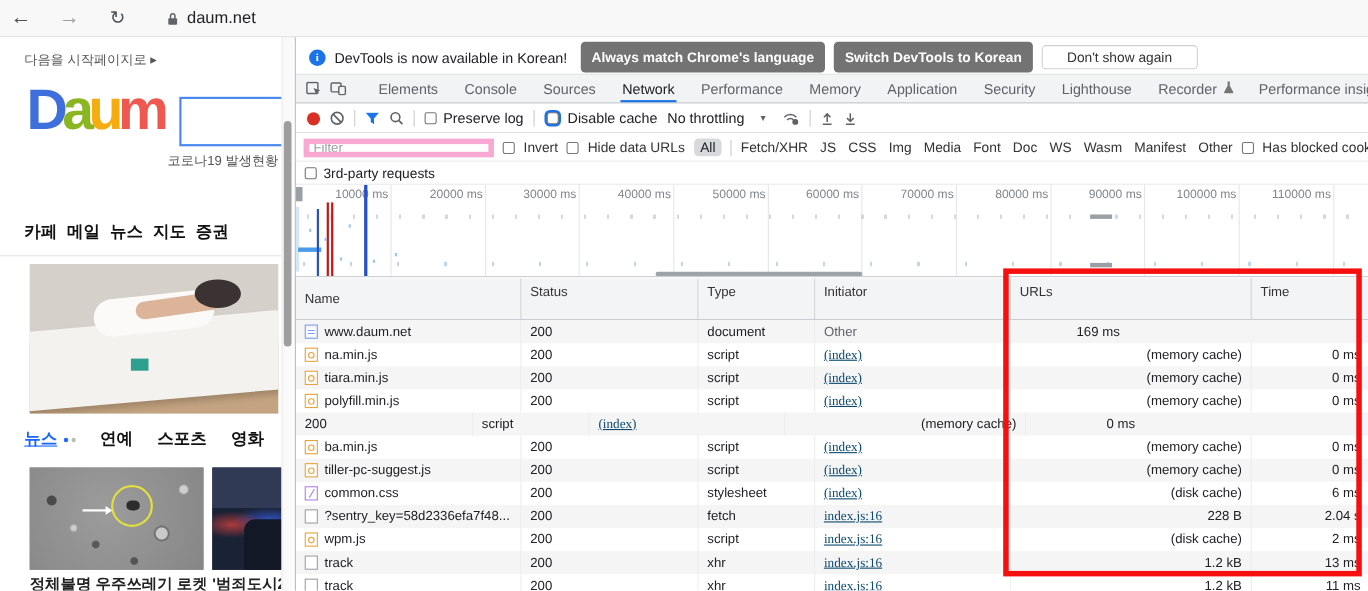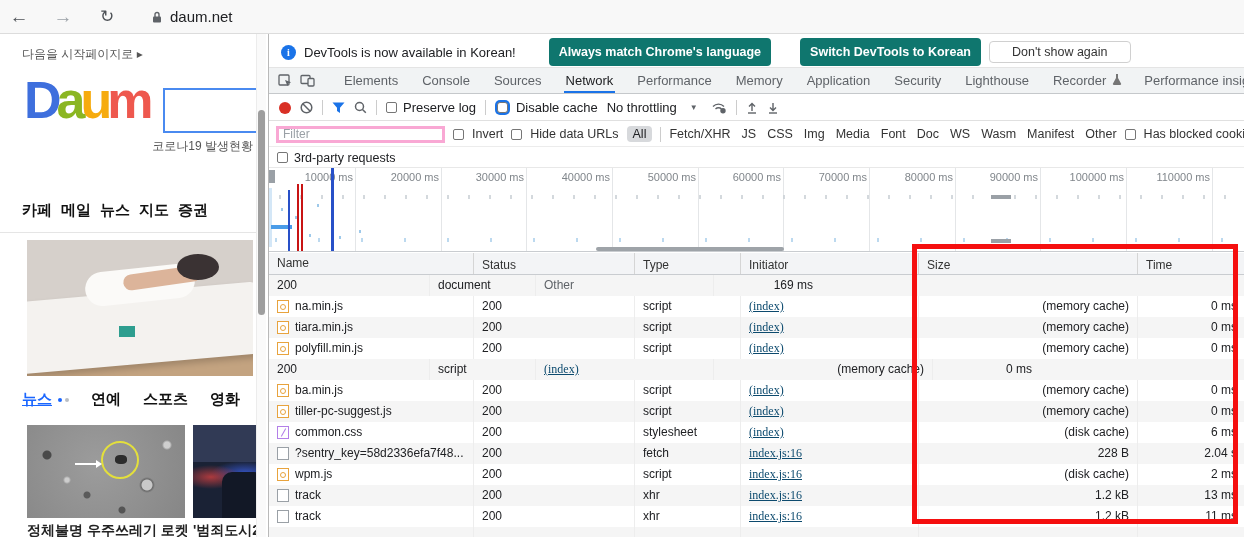--- a/index.html
+++ b/index.html
@@ -72,22 +72,22 @@
 
   
   .devtools { position:absolute; left:268px; top:34px; width:976px; height:503px; background:#fff;
     border-left:1px solid #b9b9b9; font-size:13px; color:#202124; }
 
   .notice { position:absolute; left:0; top:4px; width:976px; height:28px; display:flex; align-items:center;
     padding-left:12px; gap:8px; background:#fff; white-space:nowrap; }
   .info-i { width:15px; height:15px; border-radius:50%; background:#1a73e8; color:#fff; font-size:10px;
     font-weight:bold; font-family:"Liberation Serif",serif; display:inline-flex; align-items:center; justify-content:center; flex:none; }
   .notice .msg { font-size:13px; color:#202124; margin-right:4px; }
-  .btn-blue { background:#0f766e; color:#fff; font-size:12.5px; font-weight:bold; border:none;
-    border-radius:4px; padding:7px 10px; cursor:pointer; font-family:inherit;margin-left:21px; }
+  .btn-blue { background:#737373; color:#fff; font-size:12.5px; font-weight:bold; border:none;
+    border-radius:4px; padding:7px 10px; cursor:pointer; font-family:inherit; }
   .btn-plain { background:#fff; color:#333; font-size:12.5px; border:1px solid #d0d0d0;
     border-radius:4px; padding:3px 22px; cursor:pointer; font-family:inherit; }
 
   .tabbar { position:absolute; left:0; top:33px; width:976px; height:27px; background:#f1f3f4;
     border-top:1px solid #e4e4e4; border-bottom:1px solid #c5c8cb; display:flex; align-items:center;
     padding-left:9px; color:#5f6368; overflow:hidden; }
   .tabbar .ticon { width:20px; height:18px; display:inline-flex; align-items:center; justify-content:center; margin-right:7px; cursor:pointer; }
   .tb-sep { width:1px; height:16px; background:#ccc; margin:0 8px 0 2px; }
   .tab { padding:0 2px; height:26px; line-height:25px; margin:0 10px; cursor:pointer; white-space:nowrap; }
   .tab.sel { color:#202124; border-bottom:3px solid #1a73e8; }
@@ -100,21 +100,21 @@
   .icon-btn { display:inline-flex; align-items:center; justify-content:center; cursor:pointer; flex:none; }
   .cb { width:11px; height:11px; border:1px solid #767676; border-radius:2px; background:#fff; flex:none; cursor:pointer; }
   .cb.ring { box-shadow:0 0 0 2px #1a73e8; border-radius:3px; margin:0 2px; }
   .lbl { font-size:13px; color:#202124; margin-left:-3px; }
   .throttle { font-size:13px; color:#202124; margin-left:0; cursor:pointer; }
   .caret { font-size:8px; color:#5f6368; margin:0 4px; cursor:pointer; }
 
   .filter-row { position:absolute; left:0; top:88px; width:976px; height:25px; background:#fff;
     border-bottom:1px solid #ececec; display:flex; align-items:center; padding-left:7px; gap:8px;
     font-size:12.5px; color:#333; overflow:hidden; white-space:nowrap; }
-  .filter-input { width:178px; height:17px; border:3px solid #f9a8d4; font-size:12px; padding:0 4px;
+  .filter-input { width:178px; height:17px; border:5px solid #f9a8d4; font-size:12px; padding:0 4px;
     font-family:inherit; color:#202124; }
   .filter-input::placeholder { color:#9aa0a6; }
   .pill { padding:1px 6px; border-radius:4px; cursor:pointer; }
   .pill.on { background:#d7d9dc; color:#202124; }
   .types { display:flex; gap:11px; align-items:center; }
   .type { cursor:pointer; }
 
   .thirdparty-row { position:absolute; left:0; top:114px; width:976px; height:20px; display:flex;
     align-items:center; padding-left:8px; gap:6px; font-size:12.5px; color:#202124; border-bottom:1px solid #e8e8e8; }
 
@@ -135,21 +135,21 @@
   .mk.vred2 { left:32px; top:16px; bottom:0; width:2px; background:#c81414; }
   .mk.vthick { left:62px; top:0; bottom:0; width:3px; background:#2850c8; }
   .mk.gray1 { left:722px; top:27px; width:20px; height:4px; background:#9aa0a6; }
   .mk.gray2 { left:722px; top:71px; width:20px; height:4px; background:#9aa0a6; }
   .mk.corner { left:0; top:2px; width:6px; height:13px; background:#9aa0a6; }
   .mk.scrollthumb { left:327px; bottom:0; width:188px; height:4px; background:#9ea3a8; border-radius:2px; }
   .bluedot { position:absolute; width:2px; height:3px; background:#9ec9ea; }
 
   
   .net-table { position:absolute; left:0; top:219px; width:976px; height:284px; overflow:hidden; font-size:12px; }
-  .thead { display:flex; height:22px; line-height:25px; background:#f3f4f6; border-bottom:1px solid #c9ccd0; color:#333; }
+  .thead { display:flex; height:38px; line-height:25px; background:#f3f4f6; border-bottom:1px solid #c9ccd0; color:#333; }
   .th { border-right:1px solid #d5d5d5; padding-left:8px; }
   .tr { display:flex; height:21px; line-height:21px; cursor:pointer; }
   .tr.odd { background:#f5f5f5; }
   .td { border-right:1px solid #ededed; padding-left:8px; overflow:hidden; white-space:nowrap; color:#202124; }
   .c-name { width:205px; display:flex; align-items:center; gap:6px; }
   .c-status { width:161px; } .c-type { width:106px; } .c-init { width:178px; }
   .c-size { width:219px; text-align:right; padding-right:8px; padding-left:0; }
   .c-time { width:107px; text-align:right; padding-right:8px; padding-left:0; border-right:none; }
   .th.c-size, .th.c-time { text-align:left; padding-left:8px; }
   .init-link { text-decoration:underline; color:#0c4a6e;font-family:Liberation Serif, serif; }
@@ -405,25 +405,29 @@
     <div class="bluedot" style="left:90px;top:62px"></div>
     <div class="mk scrollthumb"></div>
   </div>
 
   <div class="net-table">
     <div class="thead">
       <div class="th c-name">Name</div>
       <div class="th c-status">Status</div>
       <div class="th c-type">Type</div>
       <div class="th c-init">Initiator</div>
-      <div class="th c-size">Size</div>
+      <div class="th c-size">URLs</div>
       <div class="th c-time">Time</div>
     </div>
 
     <div class="tr odd">
+      <div class="td c-name">
+          <span class="ic ic-doc"></span>
+          <span>www.daum.net</span>
+        </div>
       <div class="td c-status">200</div>
       <div class="td c-type">document</div>
       <div class="td c-init"><span class="init-plain">Other</span></div>
       <div class="td c-time">169 ms</div>
     </div>
     <div class="tr">
       <div class="td c-name">
           <span class="ic ic-script"></span>
           <span>na.min.js</span>
         </div>

